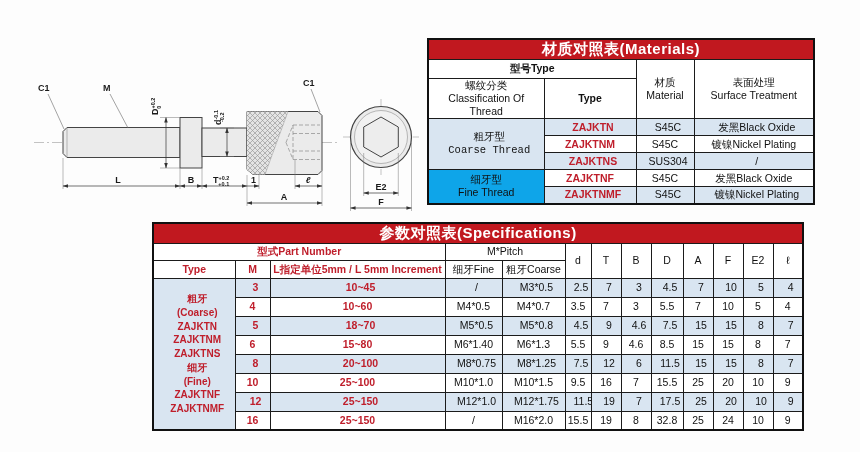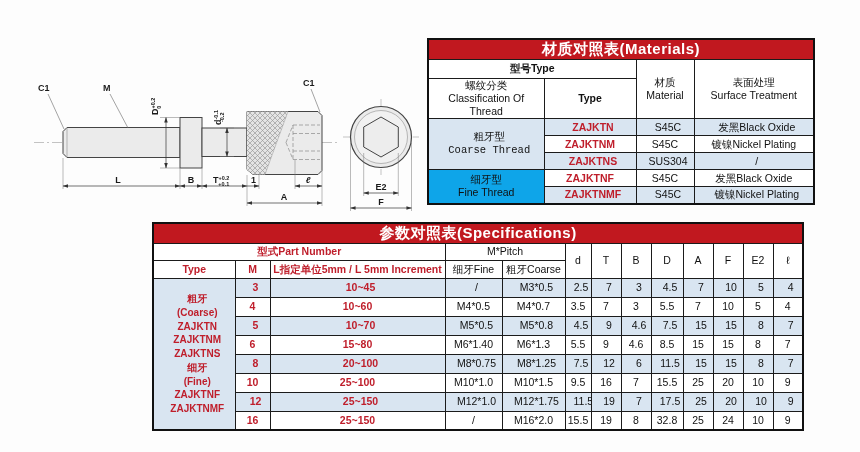--- a/index.html
+++ b/index.html
@@ -271,21 +271,21 @@
         <td>7</td>
         <td>3</td>
         <td>5.5</td>
         <td>7</td>
         <td>10</td>
         <td>5</td>
         <td>4</td>
       </tr>
       <tr class="drow blue">
         <td class="red bold">5</td>
-        <td class="red bold">10~70</td>
+        <td class="red bold">18~70</td>
         <td>M5*0.5</td>
         <td>M5*0.8</td>
         <td>4.5</td>
         <td>9</td>
         <td>4.6</td>
         <td>7.5</td>
         <td>15</td>
         <td>15</td>
         <td>8</td>
         <td>7</td>

